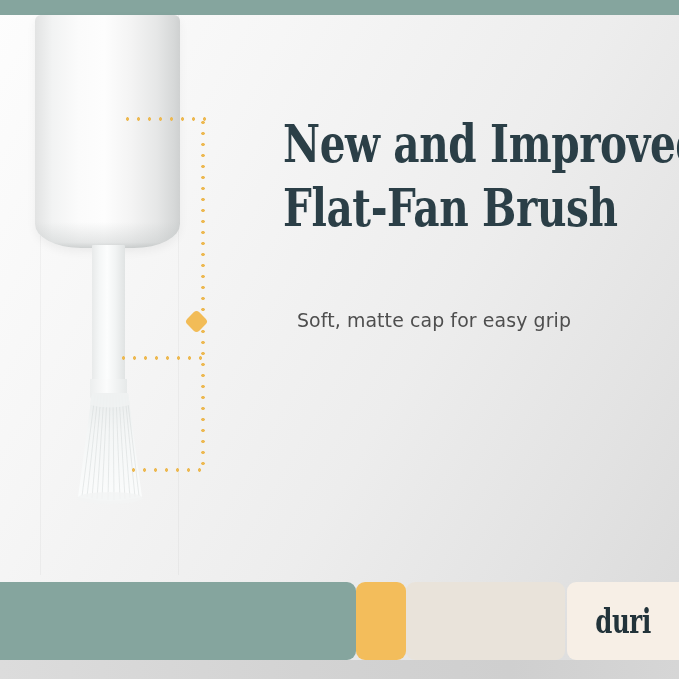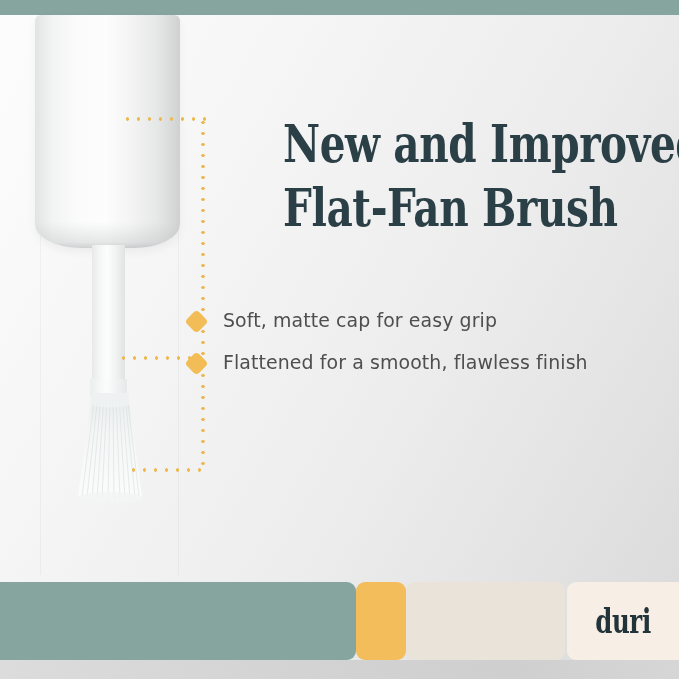--- a/index.html
+++ b/index.html
@@ -147,20 +147,21 @@
     position: absolute;
     left: 188px;
     top: 300px;
     width: 470px;
   }
   .bullet-row {
     position: relative;
     height: 42px;
     display: flex;
     align-items: center;
+    text-align: center;
   }
   .bullet-diamond {
     flex: 0 0 auto;
     width: 17px;
     height: 17px;
     background: #f2bc57;
     border-radius: 4px;
     transform: rotate(45deg);
     margin-right: 18px;
   }
@@ -284,24 +285,20 @@
     <span class="hl-line">Flat-Fan Brush</span>
   </div>
 
   <div id="bullet-list">
 
     <div class="bullet-row">
       <span class="bullet-diamond"></span>
       <span class="bullet-text">Soft, matte cap for easy grip</span>
     </div>
 
-    <div class="bullet-row">
-      <span class="bullet-diamond"></span>
-      <span class="bullet-text">Flattened for a smooth, flawless finish</span>
-    </div>
 
 
   </div>
 
   <div id="bottom-bar">
     <div class="bar-seg" id="bar-teal"></div>
     <div class="bar-seg" id="bar-gold"></div>
     <div class="bar-seg" id="bar-cream"></div>
     <div class="bar-seg" id="bar-logo"></div>
   </div>

